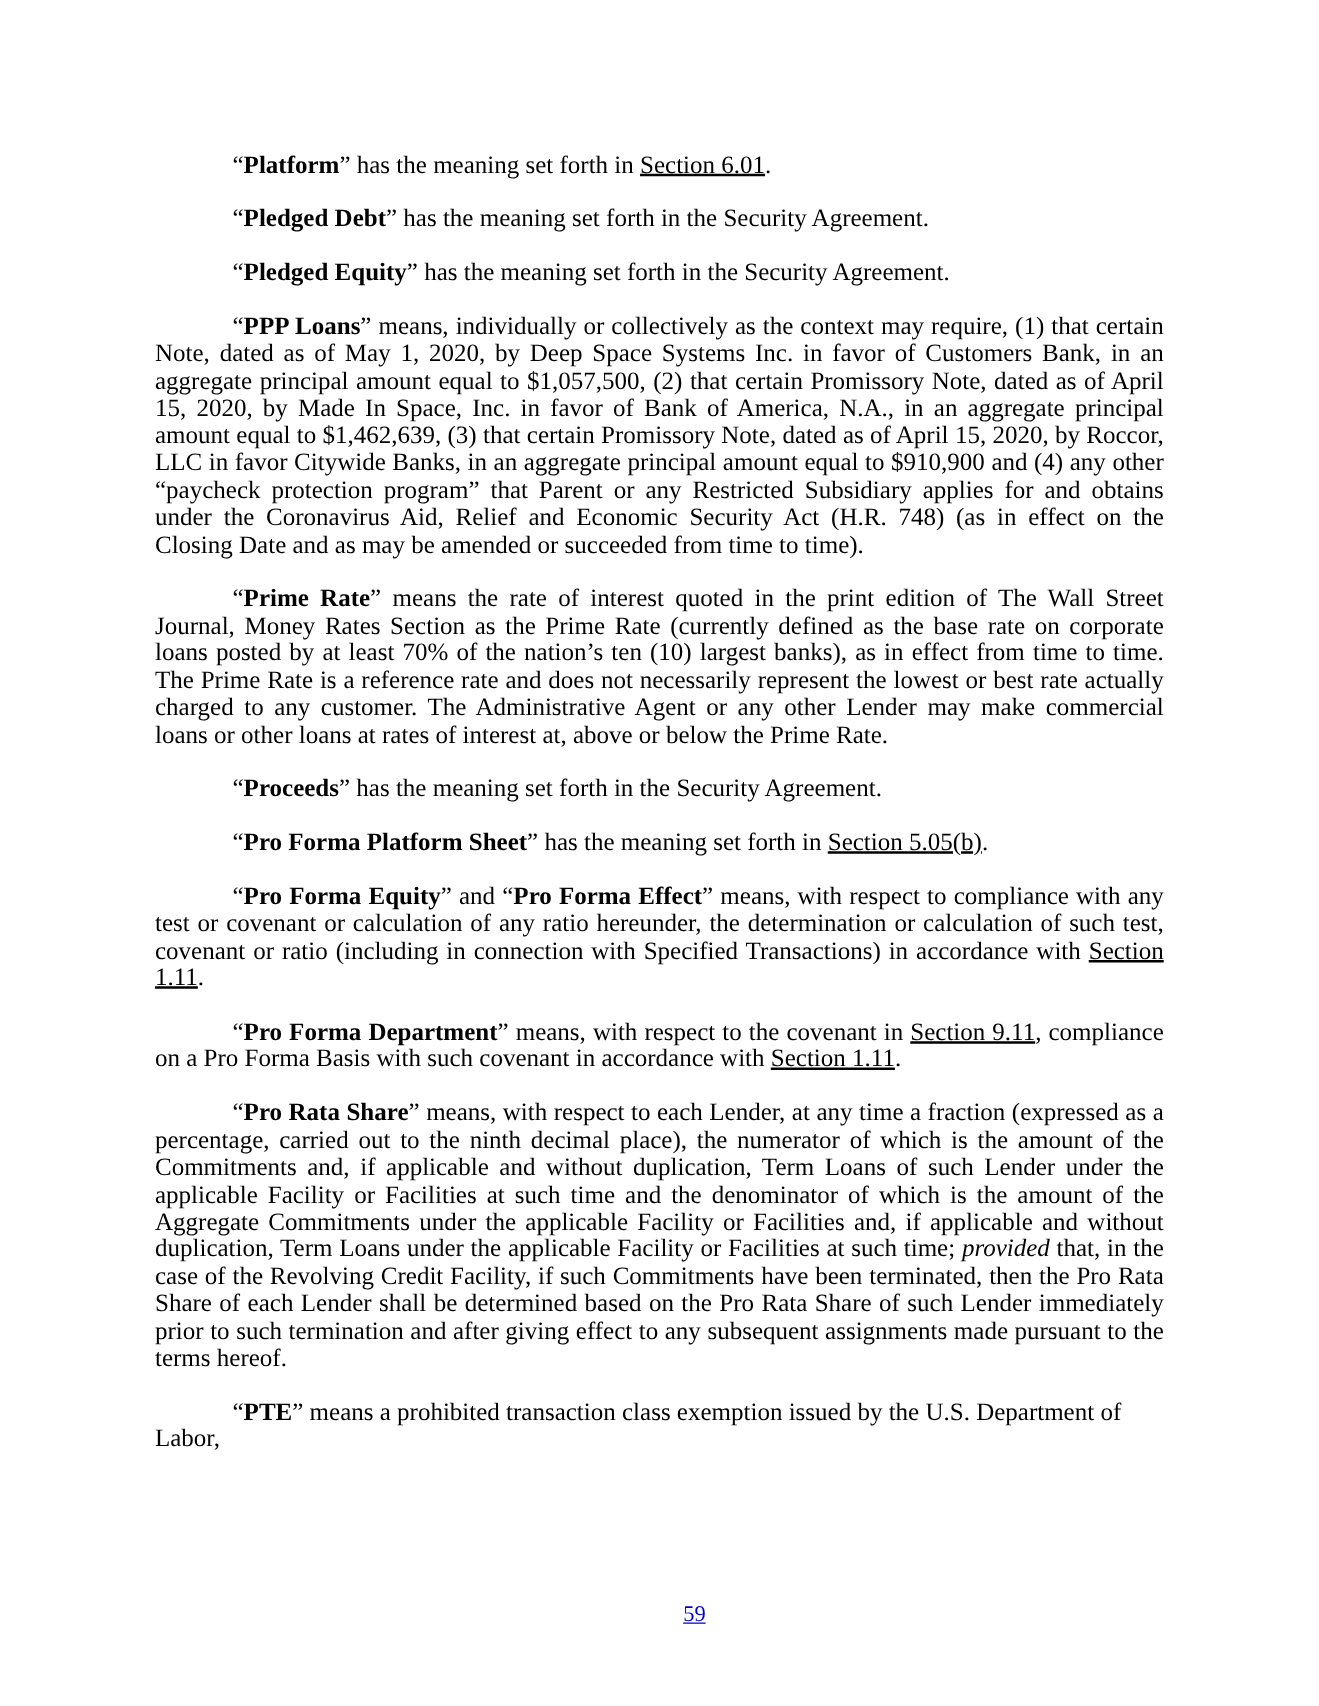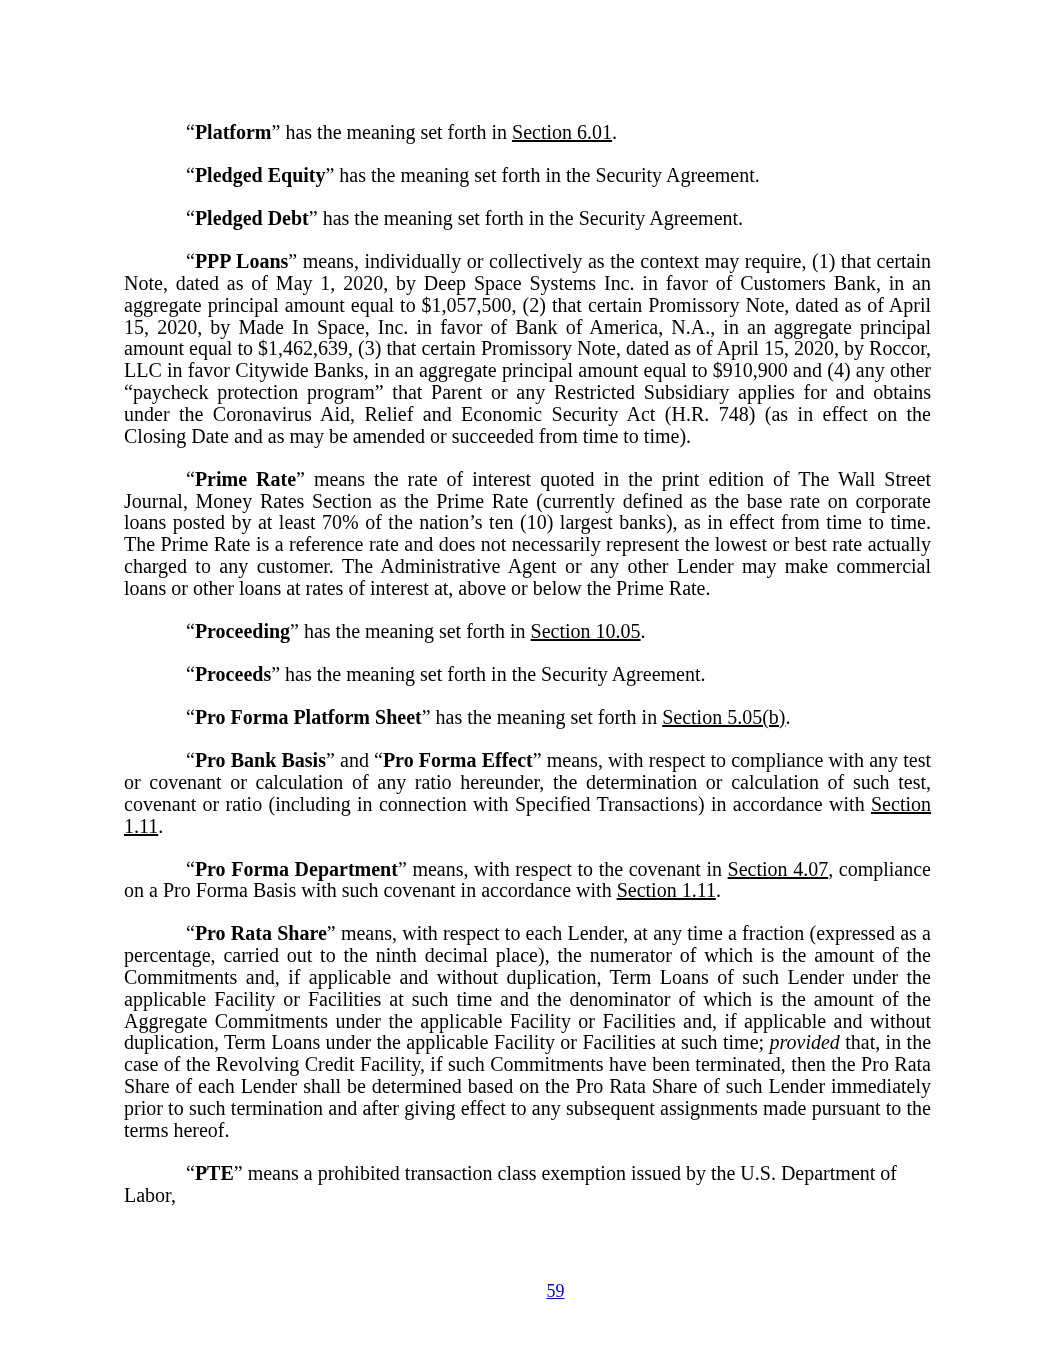--- a/index.html
+++ b/index.html
@@ -14,37 +14,36 @@
   .page-number { position: absolute; top: 1281px; left: 0; width: 1055px; text-align: center;
                  font-size: 18px; color: #0000cc; text-decoration: underline; padding-left: 28px; }
 </style>
 </head>
 <body>
 
 <div class="page">
 
   <p class="para short">“<b>Platform</b>”<span> has the meaning set forth in </span><span class="ref">Section 6.01</span><span>.</span></p>
 
+  <p class="para short">“<b>Pledged Debt</b>”<span> has the meaning set forth in the Security Agreement.</span></p>
+
   <p class="para short">“<b>Pledged Equity</b>”<span> has the meaning set forth in the Security Agreement.</span></p>
-
-  <p class="para short">“<b>Pledged Debt</b>”<span> has the meaning set forth in the Security Agreement.</span></p>
 
   <p class="para">“<b>PPP Loans</b>”<span> means, individually or collectively as the context may require, (1) that certain Note, dated as of May 1, 2020, by Deep Space Systems Inc. in favor of Customers Bank, in an aggregate principal amount equal to $1,057,500, (2) that certain Promissory Note, dated as of April 15, 2020, by Made In Space, Inc. in favor of Bank of America, N.A., in an aggregate principal amount equal to $1,462,639, (3) that certain Promissory Note, dated as of April 15, 2020, by Roccor, LLC in favor Citywide Banks, in an aggregate principal amount equal to $910,900 and (4) any other “paycheck protection program” that Parent or any Restricted Subsidiary applies for and obtains under the Coronavirus Aid, Relief and Economic Security Act (H.R. 748) (as in effect on the Closing Date and as may be amended or succeeded from time to time).</span></p>
 
   <p class="para">“<b>Prime Rate</b>”<span> means the rate of interest quoted in the print edition of The Wall Street Journal, Money Rates Section as the Prime Rate (currently defined as the base rate on corporate loans posted by at least 70% of the nation’s ten (10) largest banks), as in effect from time to time. The Prime Rate is a reference rate and does not necessarily represent the lowest or best rate actually charged to any customer. The Administrative Agent or any other Lender may make commercial loans or other loans at rates of interest at, above or below the Prime Rate.</span></p>
 
-  <p class="para short">“<b>Proceeding</b>”<span> has the meaning set forth in </span><span class="ref">Section 10.05</span><span>.</span></p>
 
   <p class="para short">“<b>Proceeds</b>”<span> has the meaning set forth in the Security Agreement.</span></p>
 
   <p class="para short">“<b>Pro Forma Platform Sheet</b>”<span> has the meaning set forth in </span><span class="ref">Section 5.05(b)</span><span>.</span></p>
 
-  <p class="para">“<b>Pro Bank Basis</b>”<span> and “</span><b>Pro Forma Effect</b>”<span> means, with respect to compliance with any test or covenant or calculation of any ratio hereunder, the determination or calculation of such test, covenant or ratio (including in connection with Specified Transactions) in accordance with </span><span class="ref">Section 1.11</span><span>.</span></p>
+  <p class="para">“<b>Pro Forma Equity</b>”<span> and “</span><b>Pro Forma Effect</b>”<span> means, with respect to compliance with any test or covenant or calculation of any ratio hereunder, the determination or calculation of such test, covenant or ratio (including in connection with Specified Transactions) in accordance with </span><span class="ref">Section 1.11</span><span>.</span></p>
 
-  <p class="para">“<b>Pro Forma Department</b>”<span> means, with respect to the covenant in </span><span class="ref">Section 4.07</span><span>, compliance on a Pro Forma Basis with such covenant in accordance with </span><span class="ref">Section 1.11</span><span>.</span></p>
+  <p class="para">“<b>Pro Forma Department</b>”<span> means, with respect to the covenant in </span><span class="ref">Section 9.11</span><span>, compliance on a Pro Forma Basis with such covenant in accordance with </span><span class="ref">Section 1.11</span><span>.</span></p>
 
 
   <p class="para">“<b>Pro Rata Share</b>”<span> means, with respect to each Lender, at any time a fraction (expressed as a percentage, carried out to the ninth decimal place), the numerator of which is the amount of the Commitments and, if applicable and without duplication, Term Loans of such Lender under the applicable Facility or Facilities at such time and the denominator of which is the amount of the Aggregate Commitments under the applicable Facility or Facilities and, if applicable and without duplication, Term Loans under the applicable Facility or Facilities at such time; </span><i>provided</i><span> that, in the case of the Revolving Credit Facility, if such Commitments have been terminated, then the Pro Rata Share of each Lender shall be determined based on the Pro Rata Share of such Lender immediately prior to such termination and after giving effect to any subsequent assignments made pursuant to the terms hereof.</span></p>
 
 
   <p class="para short">“<b>PTE</b>”<span> means a prohibited transaction class exemption issued by the U.S. Department of Labor,</span></p>
 
 </div>
 
 <div class="page-number">59</div>

